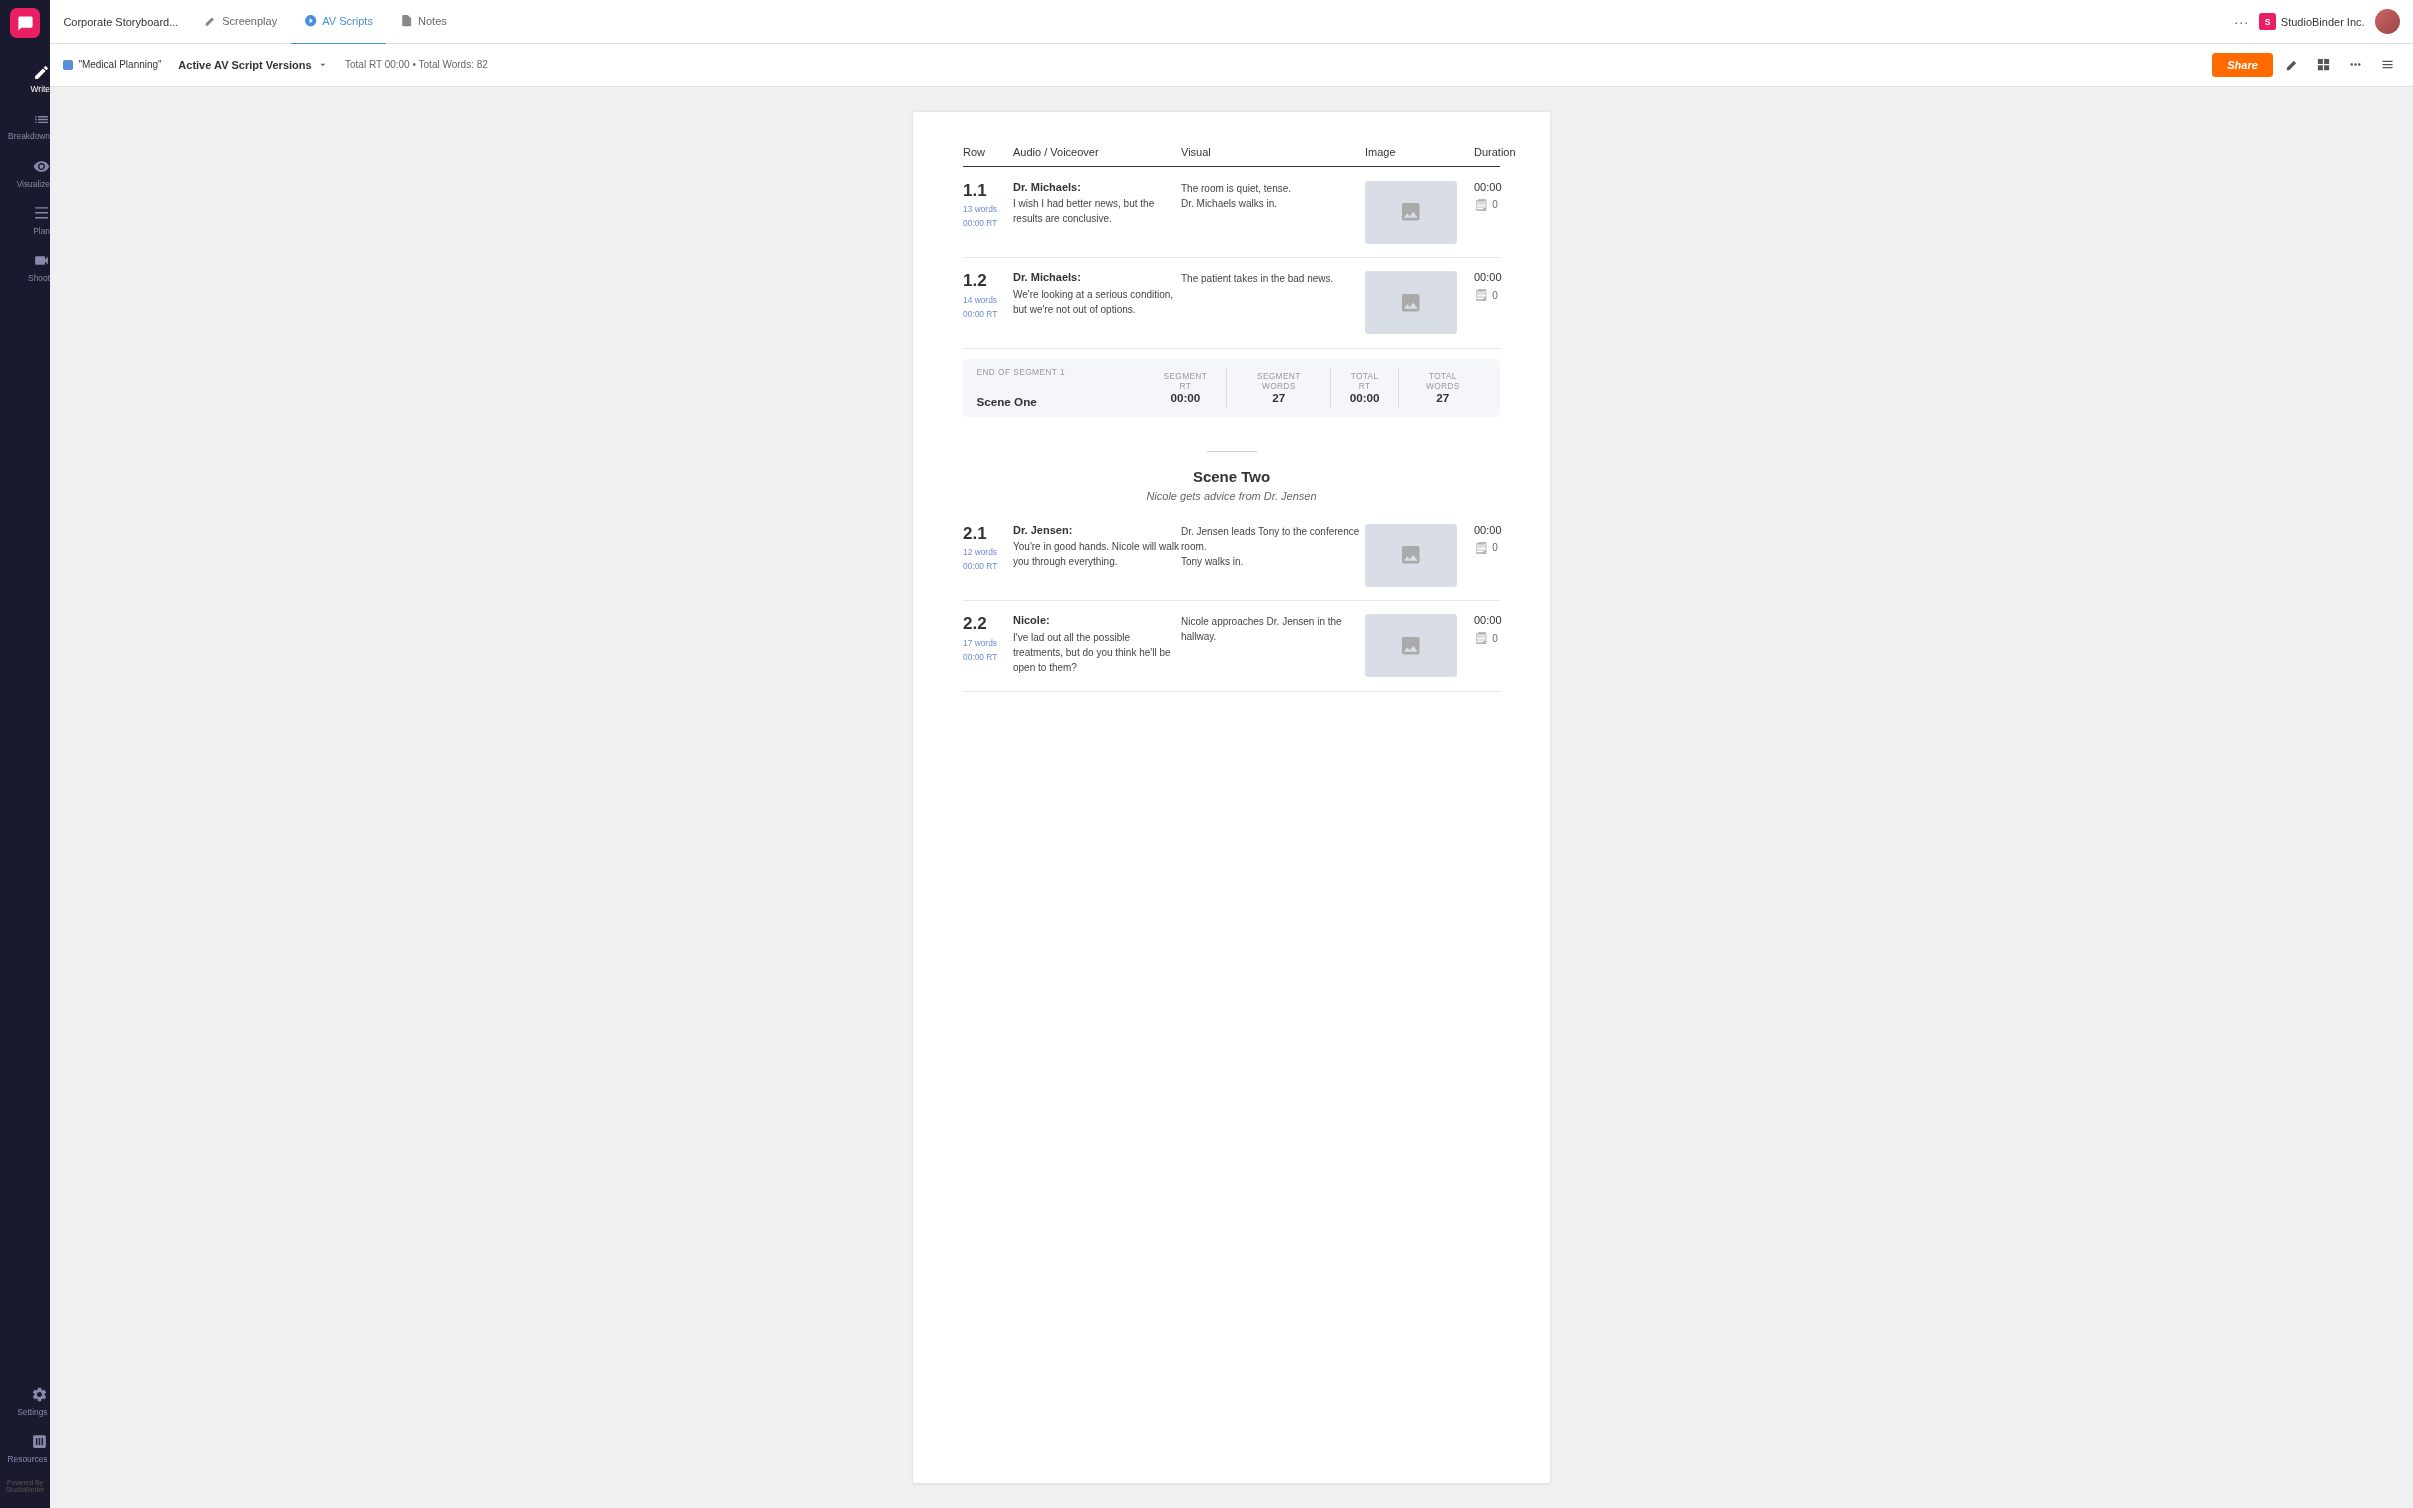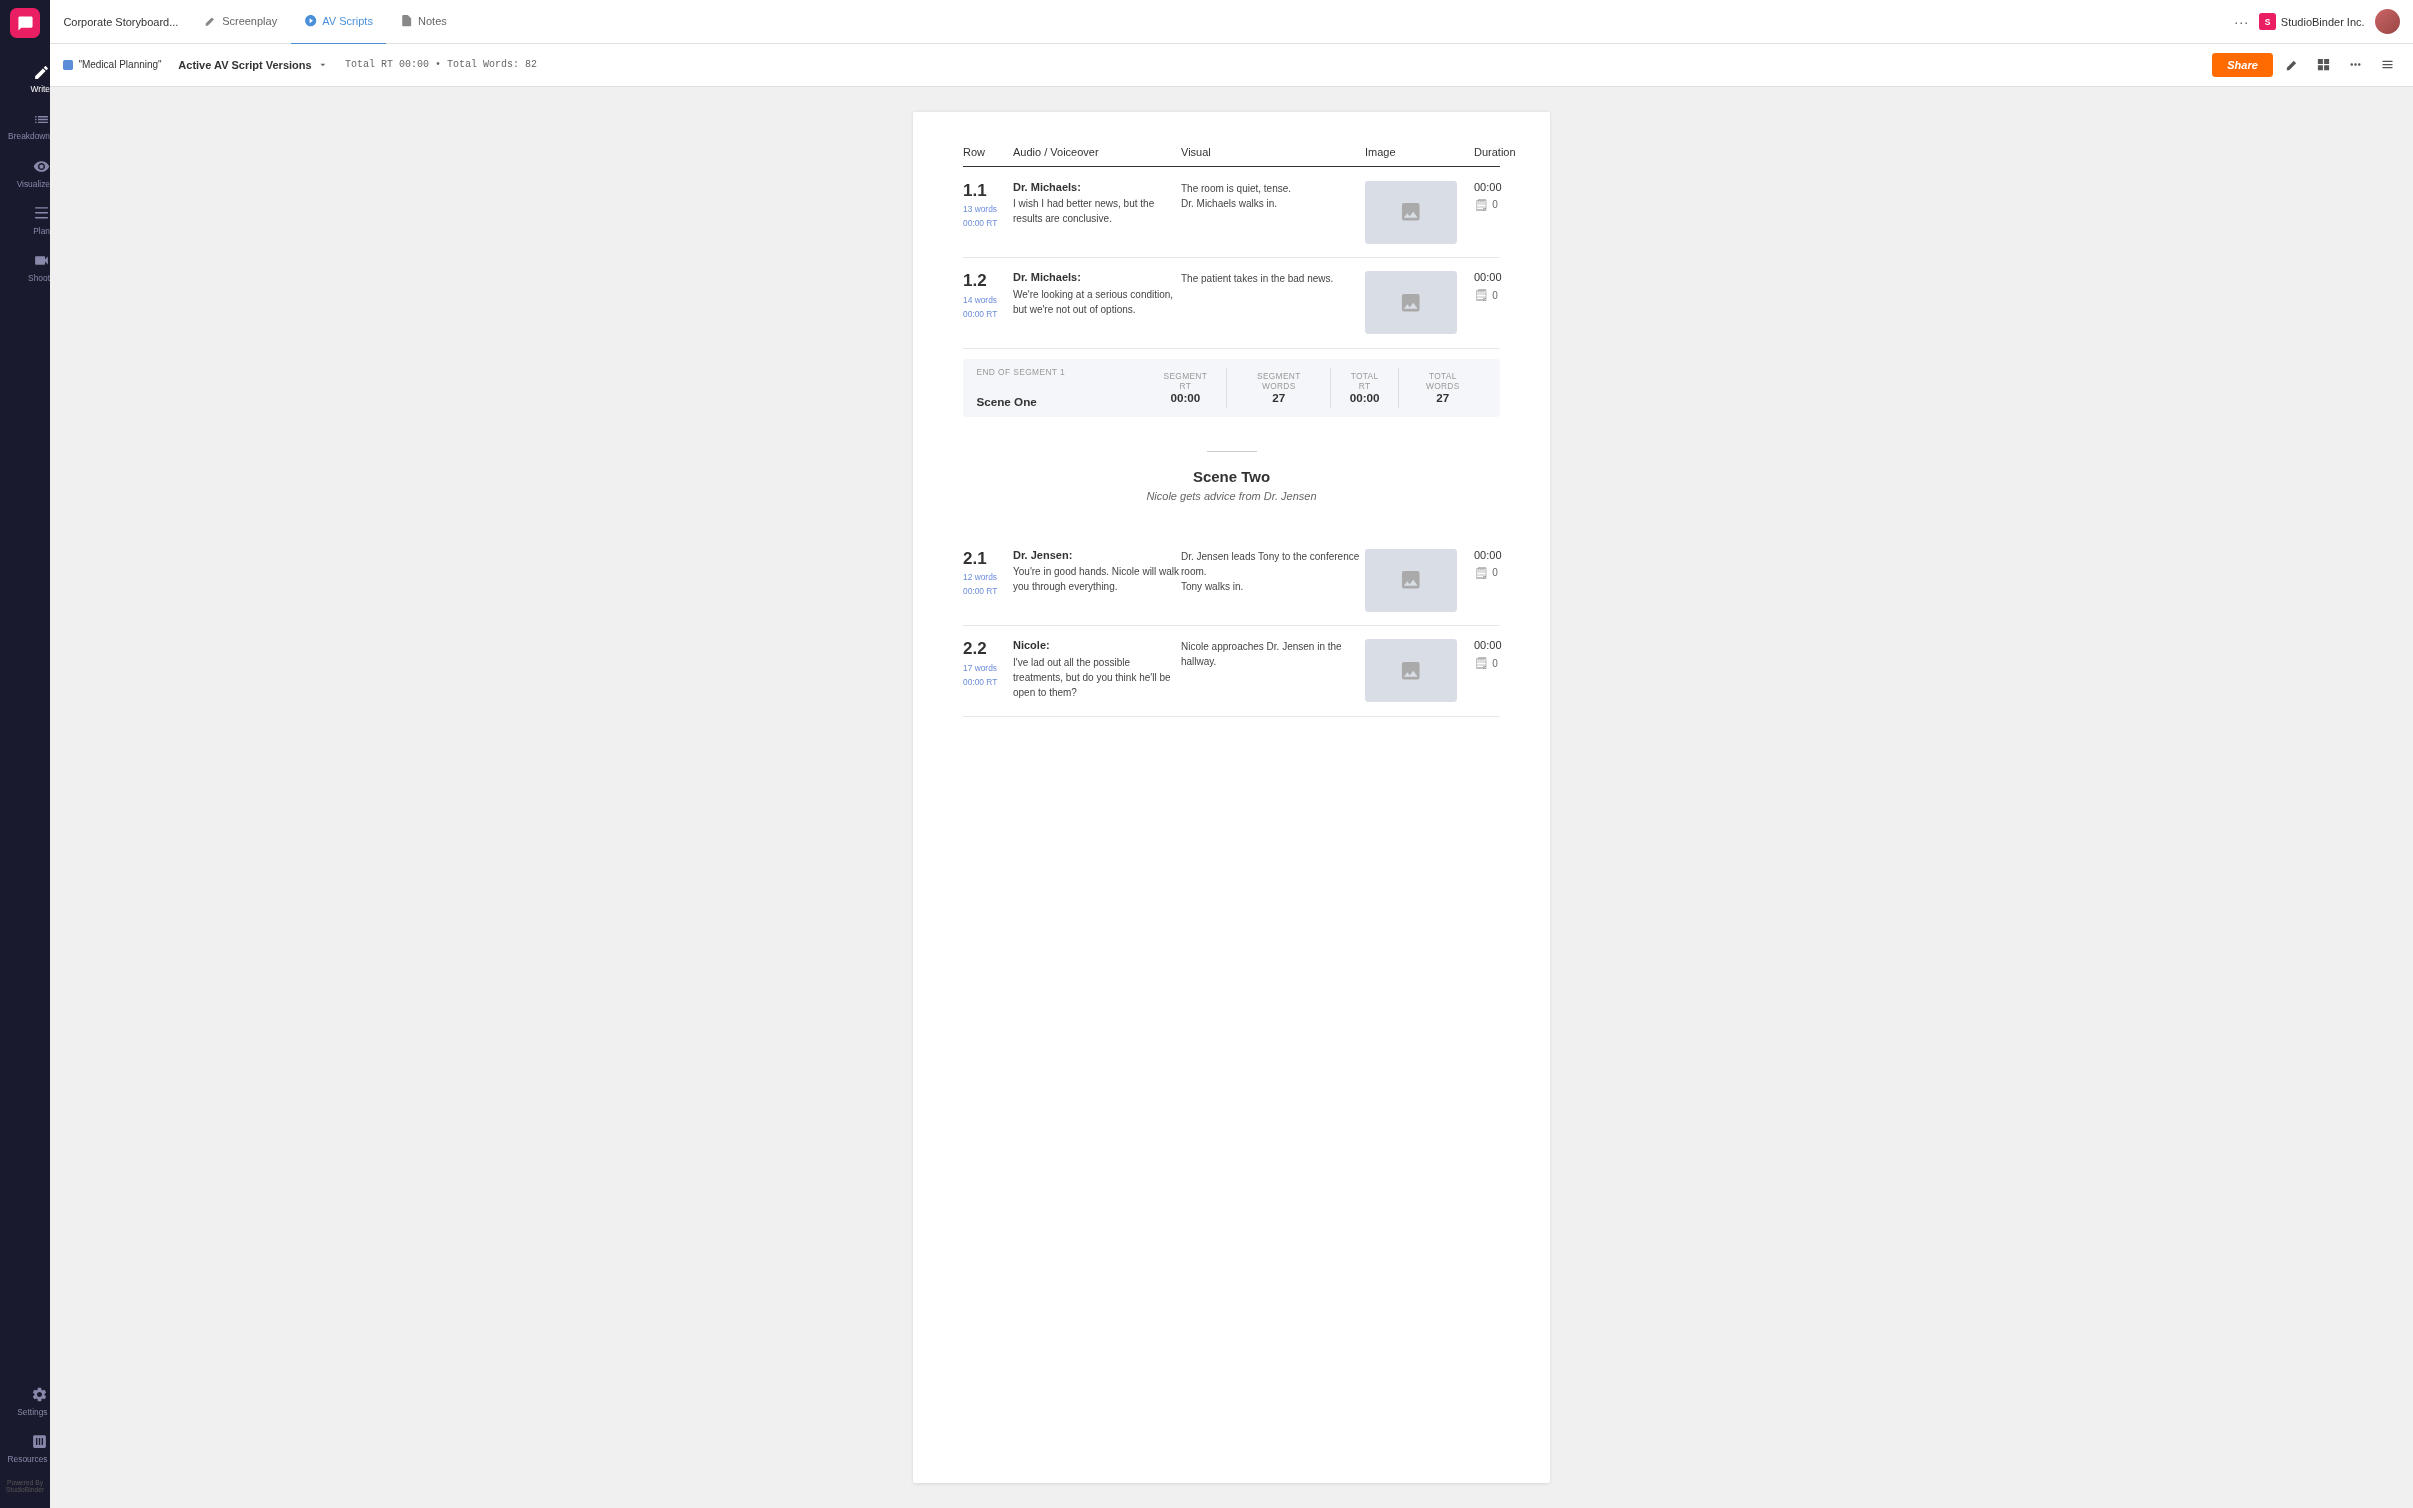--- a/index.html
+++ b/index.html
@@ -75,21 +75,21 @@
       display: flex; align-items: center; gap: 5px;
       font-size: 10px; color: #333;
     }
     .project-badge-dot { width: 10px; height: 10px; background: #5b8dd9; border-radius: 1.7px; }
     .version-dropdown {
       display: flex; align-items: center; gap: 5px;
       font-size: 11px; color: #333; font-weight: 600;
       cursor: pointer; padding: 3.4px 6.7px; border-radius: 3.4px;
     }
     .version-dropdown svg { width: 11.7px; height: 11.7px; color: #666; }
-    .total-info { font-size: 10px; color: #666; font-family: Liberation Mono, monospace; }
+    .total-info { font-size: 10px; color: #666; }
     .toolbar-right { margin-left: auto; display: flex; align-items: center; gap: 6.7px; }
     .share-btn {
       background: #ff6b00; color: white; border: none;
       padding: 5.9px 15px; border-radius: 3.4px; font-size: 11px;
       font-weight: 600; cursor: pointer; font-style: italic;
     }
     .toolbar-icon-btn {
       width: 25px; height: 25px; display: flex; align-items: center; justify-content: center;
       cursor: pointer; color: #555; border-radius: 3.4px;
     }
@@ -167,21 +167,21 @@
     .stat-box {
       padding: 3.4px 13.4px;
       border-left: 0.8px solid #ddd;
       text-align: center;
     }
     .stat-box:first-child { border-left: none; }
     .stat-label { font-size: 8.4px; color: #999; text-transform: uppercase; letter-spacing: 0.3px; }
     .stat-value { font-size: 11.7px; font-weight: 700; color: #333; }
 
     
-    .scene-divider { text-align: center; margin: 34px 0 33px; }
+    .scene-divider { text-align: center; margin: 34px 0 8px; }
     .scene-divider-line { width: 50px; height: 0.8px; background: #ccc; margin: 0 auto 17px; }
     .scene-title { font-size: 15px; font-weight: 700; color: #333; }
     .scene-subtitle { font-size: 11px; color: #666; font-style: italic; margin-top: 5px; }
 
     
     .note-icon { font-size: 11.7px; color: #888; }
   </style>
 </head>
 <body>
 

